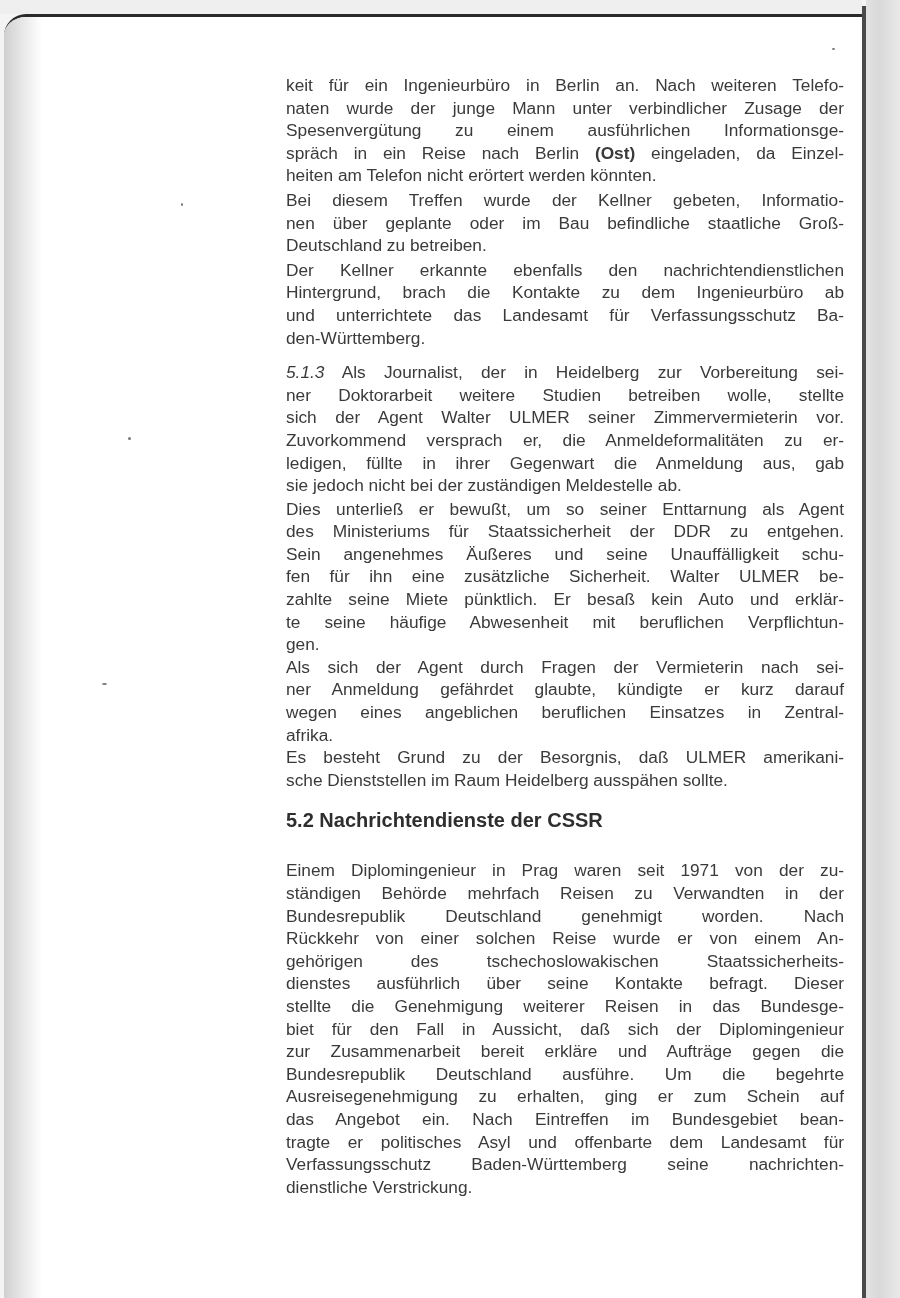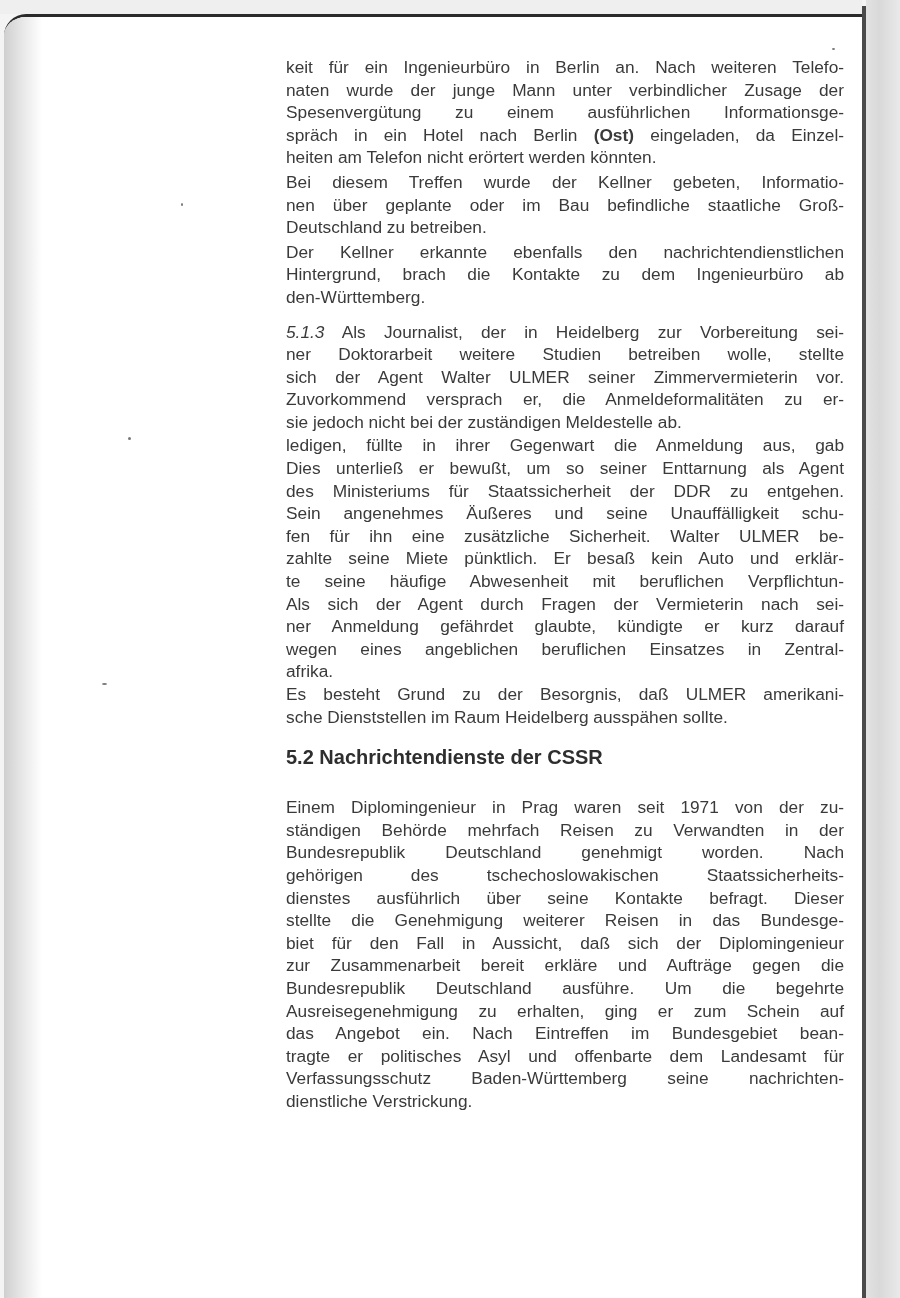--- a/index.html
+++ b/index.html
@@ -25,21 +25,21 @@
     }
     .strip-right {
       position: absolute; left: 866px; top: 0; width: 34px; height: 1298px;
       background: linear-gradient(to right, #e2e2e2, #d9d9d9 40%, #e9e9e9);
     }
     .top-bar {
       position: absolute; left: 0; top: 0; width: 862px; height: 14px;
       background: #efefef;
     }
     .text-col {
-      position: absolute; left: 286px; top: 56px; width: 558px;
+      position: absolute; left: 286px; top: 74px; width: 558px;
       color: #3a3a3a; font-size: 17.3px; line-height: 22.6px;
       text-align: justify;
     }
     .para { margin: 0; text-align: justify; text-align-last: left; }
     .para .line { display: block; text-align: justify; text-align-last: justify; white-space: nowrap; }
     .para .line.last { text-align-last: left; }
     .gap { height: 10px; }
     .section-num { font-style: italic; margin-top: 44px; }
     .bold { font-weight: bold; }
     .heading {
@@ -66,76 +66,79 @@
 <div class="speck" style="left:128px;top:437px;width:3px;height:3px;"></div>
 <div class="speck" style="left:102px;top:683px;width:5px;height:2px;"></div>
 <div class="speck" style="left:832px;top:48px;width:3px;height:2px;"></div>
 
 <div class="text-col">
 
   <p class="para">
     <span class="line">keit für ein Ingenieurbüro in Berlin an. Nach weiteren Telefo-</span>
     <span class="line">naten wurde der junge Mann unter verbindlicher Zusage der</span>
     <span class="line">Spesenvergütung zu einem ausführlichen Informationsge-</span>
-    <span class="line"><span>spräch in ein Hotel nach Berlin </span><span class="bold">(Ost)</span><span> eingeladen, da Einzel-</span></span>
+    <span class="line"><span>spräch in ein Reise nach Berlin </span><span class="bold">(Ost)</span><span> eingeladen, da Einzel-</span></span>
     <span class="line last">heiten am Telefon nicht erörtert werden könnten.</span>
   </p>
   <div class="gap" style="height:2px"></div>
 
   <p class="para">
     <span class="line">Bei diesem Treffen wurde der Kellner gebeten, Informatio-</span>
     <span class="line">nen über geplante oder im Bau befindliche staatliche Groß-</span>
     <span class="line last">Deutschland zu betreiben.</span>
   </p>
   <div class="gap" style="height:2px"></div>
 
   <p class="para">
     <span class="line">Der Kellner erkannte ebenfalls den nachrichtendienstlichen</span>
     <span class="line">Hintergrund, brach die Kontakte zu dem Ingenieurbüro ab</span>
+    <span class="line">und unterrichtete das Landesamt für Verfassungsschutz Ba-</span>
     <span class="line last">den-Württemberg.</span>
   </p>
   <div class="gap" style="height:12px"></div>
 
   <p class="para">
     <span class="line"><span class="section-num">5.1.3</span><span> Als Journalist, der in Heidelberg zur Vorbereitung sei-</span></span>
     <span class="line">ner Doktorarbeit weitere Studien betreiben wolle, stellte</span>
     <span class="line">sich der Agent Walter ULMER seiner Zimmervermieterin vor.</span>
     <span class="line">Zuvorkommend versprach er, die Anmeldeformalitäten zu er-</span>
+    <span class="line">ledigen, füllte in ihrer Gegenwart die Anmeldung aus, gab</span>
     <span class="line last">sie jedoch nicht bei der zuständigen Meldestelle ab.</span>
-    <span class="line">ledigen, füllte in ihrer Gegenwart die Anmeldung aus, gab</span>
   </p>
   <div class="gap" style="height:1px"></div>
 
   <p class="para">
     <span class="line">Dies unterließ er bewußt, um so seiner Enttarnung als Agent</span>
     <span class="line">des Ministeriums für Staatssicherheit der DDR zu entgehen.</span>
     <span class="line">Sein angenehmes Äußeres und seine Unauffälligkeit schu-</span>
     <span class="line">fen für ihn eine zusätzliche Sicherheit. Walter ULMER be-</span>
     <span class="line">zahlte seine Miete pünktlich. Er besaß kein Auto und erklär-</span>
     <span class="line">te seine häufige Abwesenheit mit beruflichen Verpflichtun-</span>
+    <span class="line last">gen.</span>
   </p>
 
   <p class="para">
     <span class="line">Als sich der Agent durch Fragen der Vermieterin nach sei-</span>
     <span class="line">ner Anmeldung gefährdet glaubte, kündigte er kurz darauf</span>
     <span class="line">wegen eines angeblichen beruflichen Einsatzes in Zentral-</span>
     <span class="line last">afrika.</span>
   </p>
 
   <p class="para">
     <span class="line">Es besteht Grund zu der Besorgnis, daß ULMER amerikani-</span>
     <span class="line last">sche Dienststellen im Raum Heidelberg ausspähen sollte.</span>
   </p>
 
   <div class="heading">5.2 Nachrichtendienste der CSSR</div>
 
   <p class="para">
     <span class="line">Einem Diplomingenieur in Prag waren seit 1971 von der zu-</span>
     <span class="line">ständigen Behörde mehrfach Reisen zu Verwandten in der</span>
     <span class="line">Bundesrepublik Deutschland genehmigt worden. Nach</span>
+    <span class="line">Rückkehr von einer solchen Reise wurde er von einem An-</span>
     <span class="line">gehörigen des tschechoslowakischen Staatssicherheits-</span>
     <span class="line">dienstes ausführlich über seine Kontakte befragt. Dieser</span>
     <span class="line">stellte die Genehmigung weiterer Reisen in das Bundesge-</span>
     <span class="line">biet für den Fall in Aussicht, daß sich der Diplomingenieur</span>
     <span class="line">zur Zusammenarbeit bereit erkläre und Aufträge gegen die</span>
     <span class="line">Bundesrepublik Deutschland ausführe. Um die begehrte</span>
     <span class="line">Ausreisegenehmigung zu erhalten, ging er zum Schein auf</span>
     <span class="line">das Angebot ein. Nach Eintreffen im Bundesgebiet bean-</span>
     <span class="line">tragte er politisches Asyl und offenbarte dem Landesamt für</span>
     <span class="line">Verfassungsschutz Baden-Württemberg seine nachrichten-</span>

